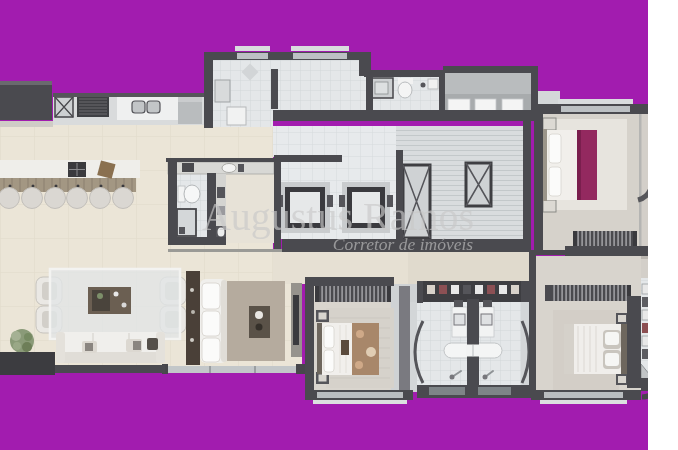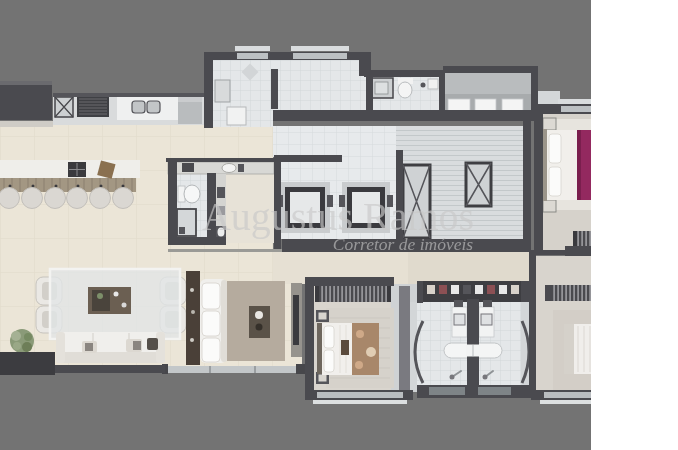--- a/index.html
+++ b/index.html
@@ -1,16 +1,16 @@
 <!DOCTYPE html>
 <html><head>
 <meta charset="utf-8">
 <style>
 html,body{margin:0;padding:0;background:#ffffff;}
-#stage{position:relative;width:591px;height:450px;overflow:hidden;background:#737373;
+#stage{position:relative;width:648px;height:450px;overflow:hidden;background:#a21caf;
 font-family:"Liberation Sans",sans-serif;}
 svg{position:absolute;top:0;left:0;}
 </style>
 </head>
 <body>
 <div id="stage">
 <svg width="678" height="450" viewBox="0 0 678 450">
 <defs>
 <pattern id="tile" width="10" height="10" patternUnits="userSpaceOnUse">
   <rect width="10" height="10" fill="#e4e7e9"></rect>

